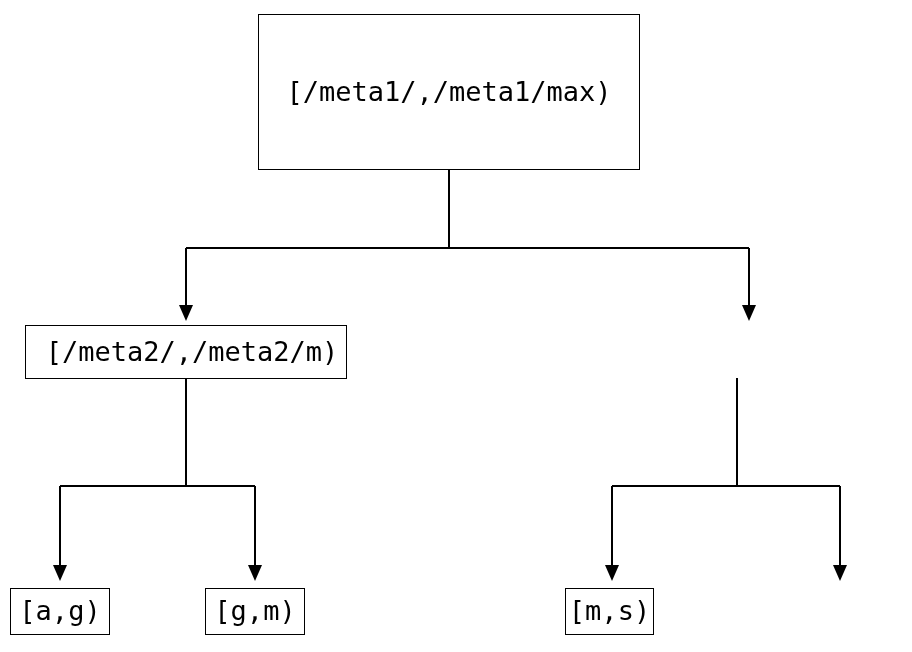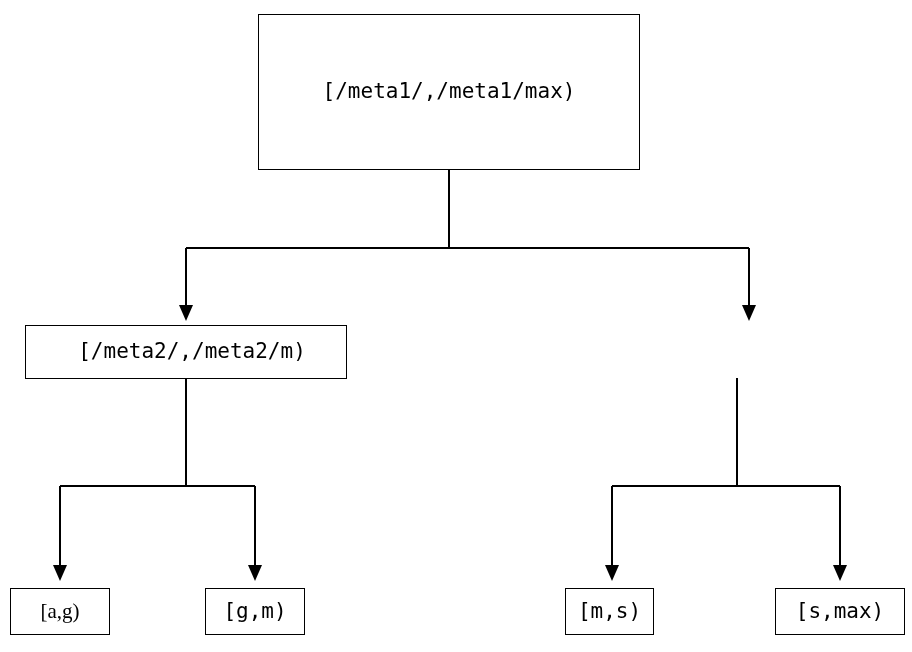--- a/index.html
+++ b/index.html
@@ -27,21 +27,21 @@
     pointer-events: none;
   }
   .node {
     position: absolute;
     box-sizing: border-box;
     border: 1.5px solid #000000;
     background: #ffffff;
     display: flex;
     align-items: center;
     justify-content: center;
-    font-size: 21px;
+    font-size: 27px;
     line-height: 1.2;
     white-space: nowrap;
   }
 </style>
 </head>
 <body>
 
 <div class="canvas">
 
   <svg class="edges" width="912" height="652" viewBox="0 0 912 652">
@@ -75,29 +75,26 @@
 
   <div class="node" style="left:258px; top:14px; width:382px; height:156px;">
     <span>[/meta1/,/meta1/max)</span>
   </div>
 
   <div class="node" style="left:25px; top:325px; width:322px; height:54px;padding-left:12px;">
     <span>[/meta2/,/meta2/m)</span>
   </div>
 
 
-  <div class="node" style="left:10px; top:588px; width:100px; height:47px;font-family:Liberation Serif, serif;">
+  <div class="node" style="left:10px; top:588px; width:100px; height:47px;">
     <span>[a,g)</span>
   </div>
 
   <div class="node" style="left:205px; top:588px; width:100px; height:47px;">
     <span>[g,m)</span>
   </div>
 
   <div class="node" style="left:565px; top:588px; width:89px; height:47px;">
     <span>[m,s)</span>
   </div>
 
-  <div class="node" style="left:775px; top:588px; width:130px; height:47px;">
-    <span>[s,max)</span>
-  </div>
 
 </div>
 
 </body></html>

